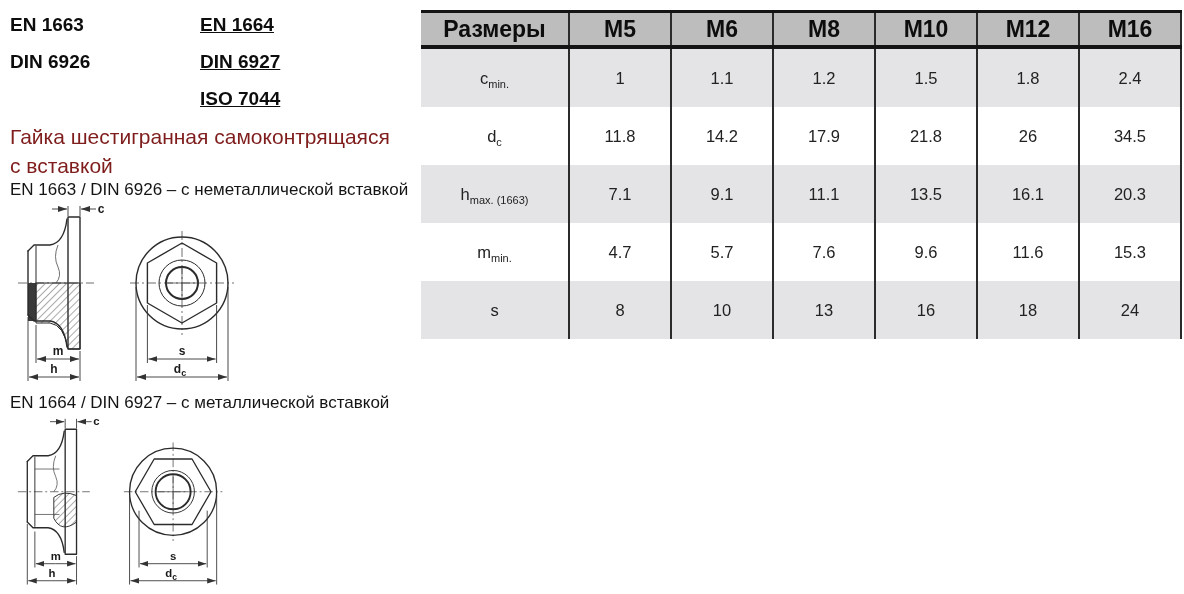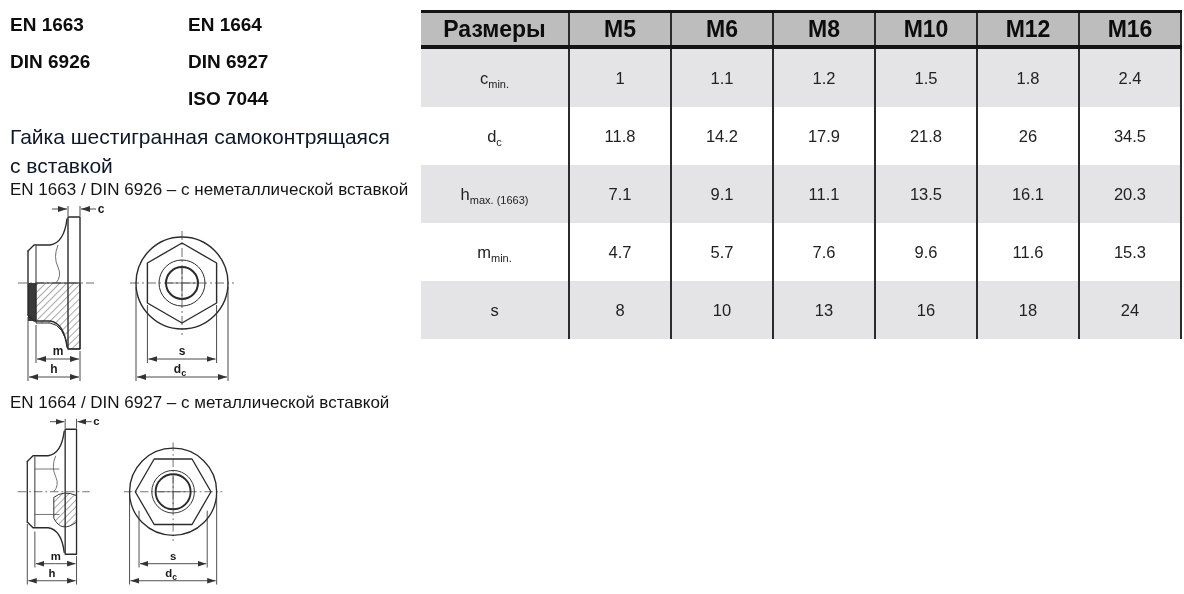--- a/index.html
+++ b/index.html
@@ -5,22 +5,22 @@
   html,body{margin:0;padding:0;}
   body{
     width:1184px;height:594px;position:relative;overflow:hidden;
     background:#ffffff;
     font-family:"Liberation Sans", sans-serif;
     color:#111;
   }
   
   .standards{position:absolute;top:6px;font-size:19px;font-weight:bold;line-height:37px;color:#0d0d0d;}
   .standards.c1{left:10px;}
-  .standards.c2{left:188px;}
-  .title{position:absolute;left:10px;top:122px;font-size:21px;line-height:29px;color:#0f172a;}
+  .standards.c2{left:200px;text-decoration:underline;}
+  .title{position:absolute;left:10px;top:122px;font-size:21px;line-height:29px;color:#7f1d1d;}
   .caption{position:absolute;left:10px;font-size:17px;color:#141414;white-space:nowrap;}
   .caption.f1{top:180px;}
   .caption.f2{top:393px;}
   .figwrap{position:absolute;left:12px;}
   .figwrap.f1{top:203px;}
   .figwrap.f2{top:416px;}
 
   
   svg .ln{stroke:#2b2b2b;stroke-width:1.4;fill:none;stroke-linejoin:round;stroke-linecap:round;}
   svg .ln2{stroke:#2b2b2b;stroke-width:1;fill:none;}

